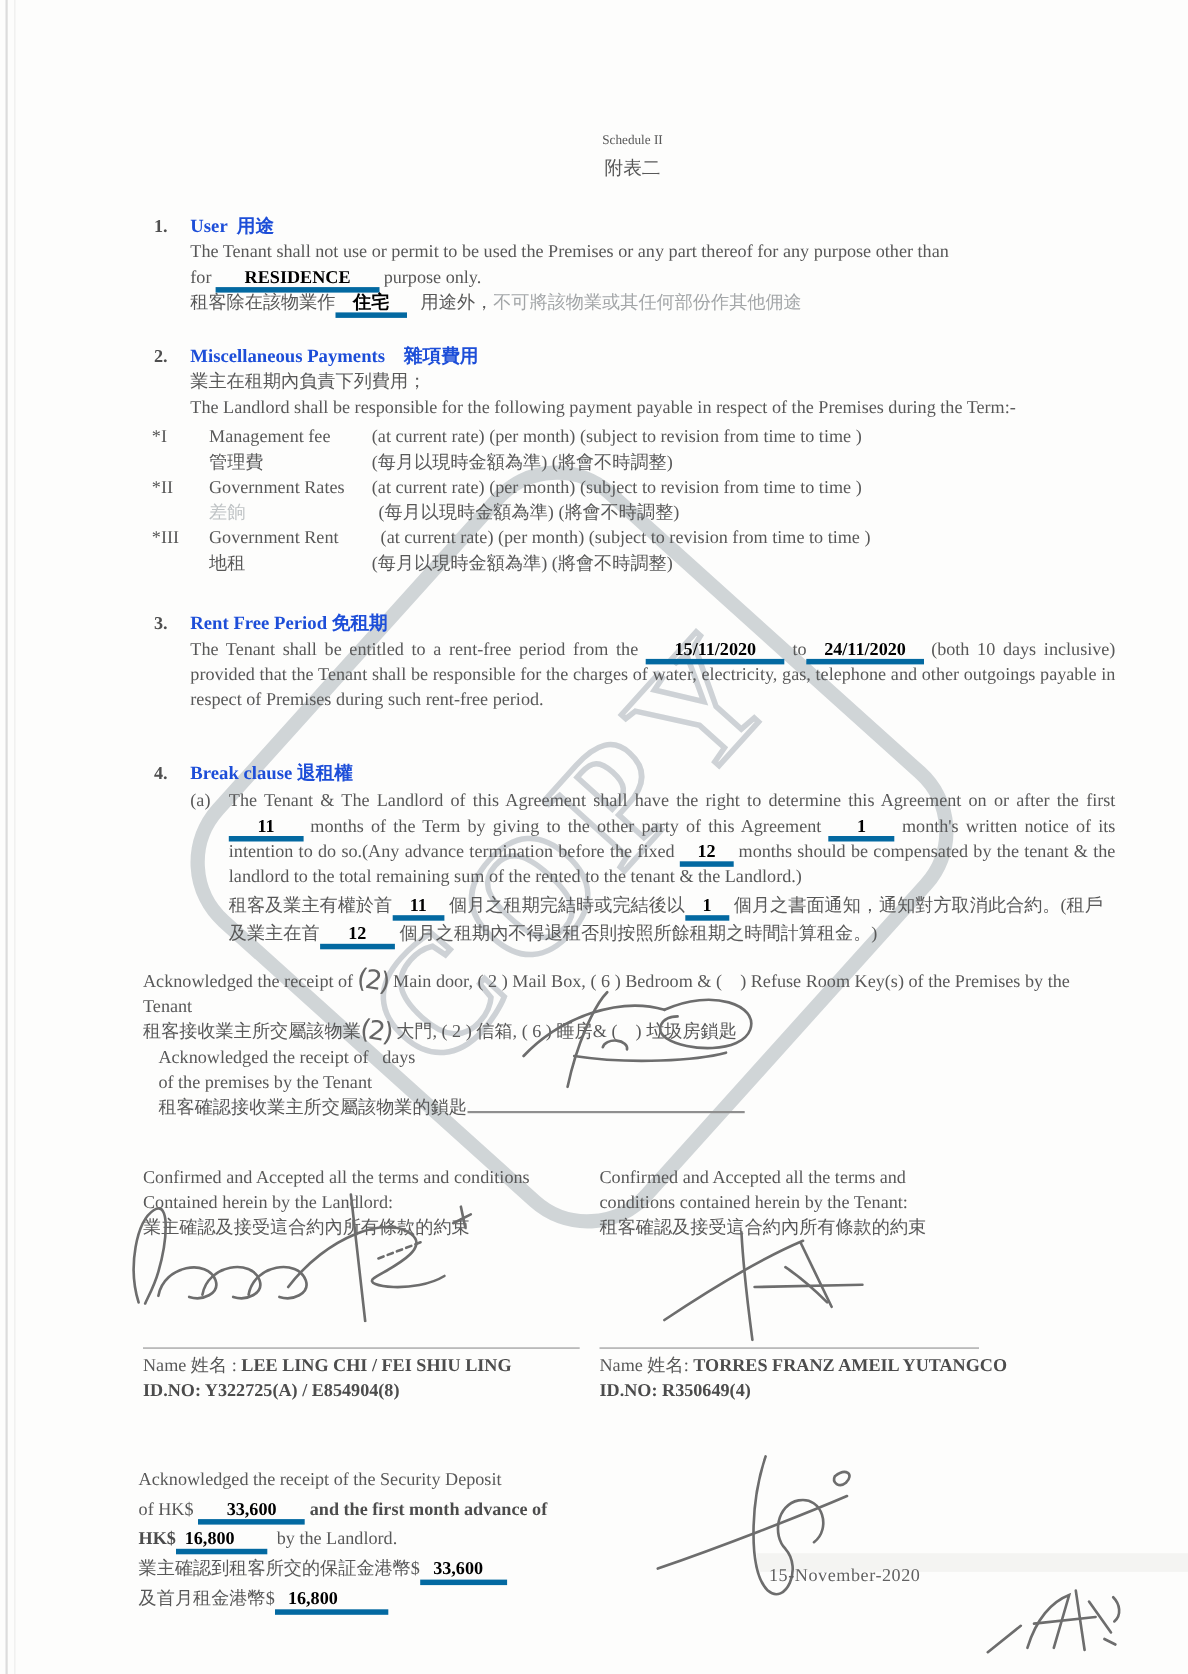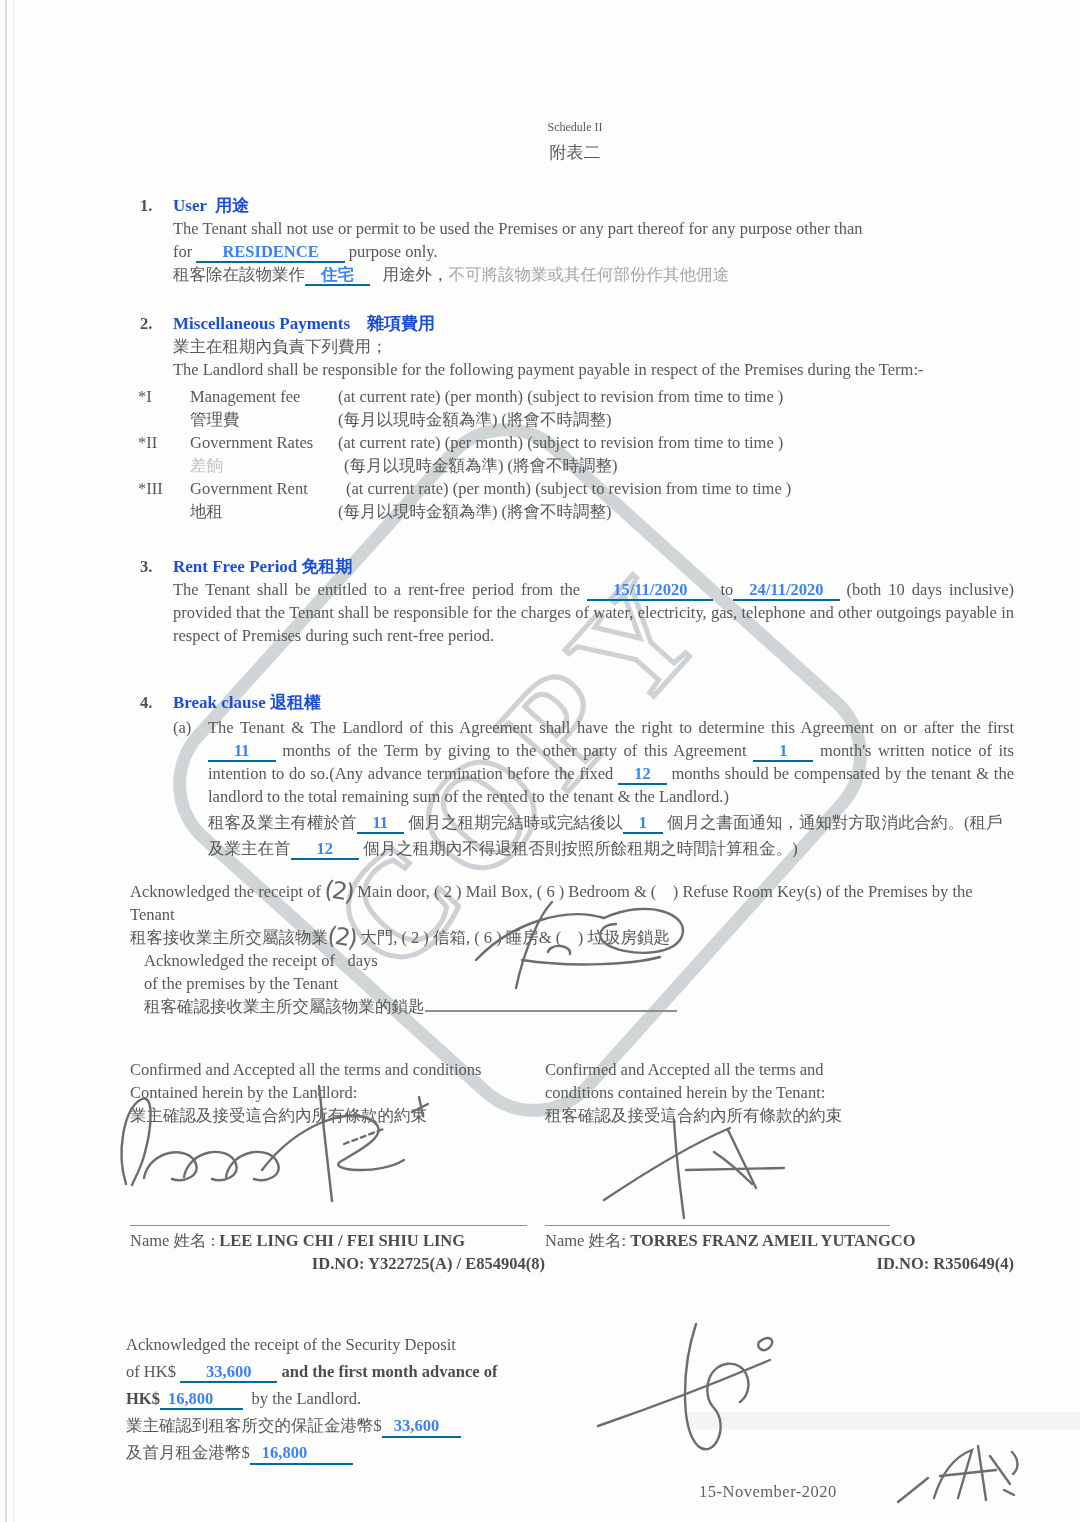--- a/index.html
+++ b/index.html
@@ -22,22 +22,22 @@
 
   .sec { display:flex; margin-left:140px; margin-right:66px; }
   .sec-num { width:33px; flex:none; font-weight:700; color:#4f4f4f; }
   .sec-body { flex:1; }
   .sec-head { font-weight:700; color:#1d4ed8; font-size:17px; }
   .just { text-align:justify; }
   .pre { white-space:pre-wrap; }
   .zh-light { color:#a3a6a8; }
 
   .fill {
-    font-weight:700; color:#3b82f6;
-    border-bottom:2px solid #0369a1;
+    font-weight:700; color:#000000;
+    border-bottom:5px solid #0369a1;
     padding:0 16px; white-space:nowrap;
   }
   .fill-wide { padding:0 26px; }
   .fill-zh { padding:0 22px 1px 12px; }
 
   .pay-row { display:flex; margin-left:138px; margin-right:60px; }
   .pay-m { width:52px; flex:none; }
   .pay-l { width:148px; flex:none; }
   .pay-d { flex:1; }
   .faded { color:#bfc3c5; }
@@ -59,26 +59,26 @@
   .keys-line-rule { display:inline-block; width:252px; border-bottom:2px solid #8f8f8f; height:14px; }
 
   .confirm-row { display:flex; margin:40px 66px 0 130px; }
   .col-landlord { width:415px; flex:none; }
   .col-tenant { flex:1; }
   .sig-space-l { height:98px; }
   .sig-space-t { height:93px; }
   .name-rule-l { border-top:1.5px solid #8f8f8f; width:397px; }
   .name-rule-t { border-top:1.5px solid #8f8f8f; width:345px; margin-top:5px; }
   .name-line { margin-top:3px; }
-  .bold { font-weight:700; color:#4c4c4c;text-align:right; }
+  .bold { font-weight:700; color:#4c4c4c; }
 
   .deposit { margin:56px 66px 0 126px; line-height:27px; width:480px; }
 
   .date-band { position:absolute; left:688px; top:1412px; width:392px; height:17px; background:#f4f4f2; z-index:2; }
-  .date-stamp { position:absolute; left:699px; top:1480px; z-index:4; font-size:16.5px; color:#616161; letter-spacing:.5px; }
+  .date-stamp { position:absolute; left:699px; top:1420px; z-index:4; font-size:16.5px; color:#616161; letter-spacing:.5px; }
 
   svg.sig path, svg.sig ellipse { fill:none; stroke:#6d6d6d; stroke-width:2.4; stroke-linecap:round; }
 </style>
 </head>
 <body>
 
 <div class="page">
   <div class="scan-edge"></div>
   <div class="scan-edge2"></div>
 

